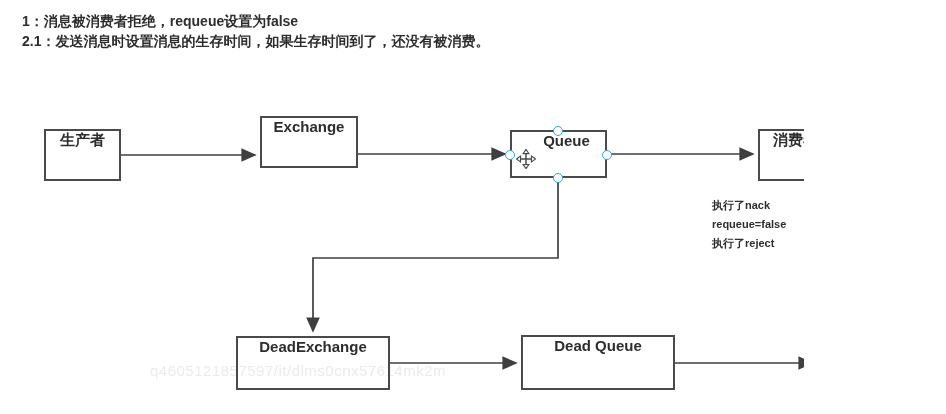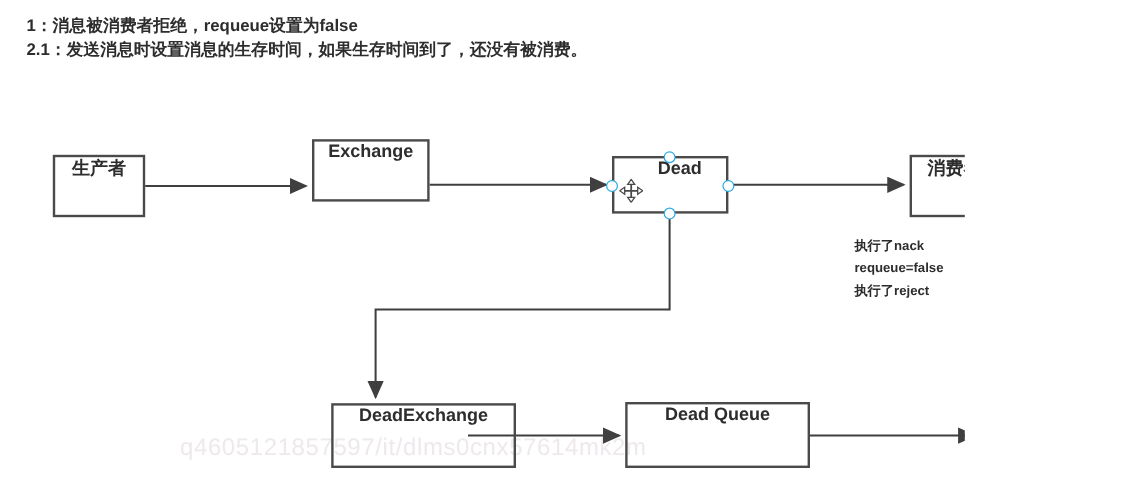--- a/index.html
+++ b/index.html
@@ -6,37 +6,37 @@
   .canvas{
     position:relative;width:804px;height:414px;overflow:hidden;
     background:var(--background,#fff);
     font-family:"Liberation Sans","DejaVu Sans",sans-serif;
     color:var(--text,#2d2d2d);
   }
   .notes{position:absolute;left:22px;top:12px;z-index:2;}
   .note-line{font-size:14px;font-weight:700;line-height:19.7px;white-space:nowrap;color:var(--text,#2d2d2d);}
   .watermark{
     position:absolute;left:150px;top:362px;z-index:0;
-    font-size:20px;letter-spacing:.5px;color:var(--watermark,#ede9ed);
+    font-size:15px;letter-spacing:.5px;color:var(--watermark,#ede9ed);
     white-space:nowrap;user-select:none;
   }
   .connectors{position:absolute;left:0;top:0;z-index:1;}
   .connector{stroke:var(--arrow,#3f3f3f);stroke-width:1.7;fill:none;}
   .arrowhead{fill:var(--arrow,#3f3f3f);}
   .node{
     position:absolute;box-sizing:border-box;z-index:2;
     border:2px solid var(--box-border,#4a4a4a);
     display:flex;align-items:flex-start;justify-content:center;
     font-size:15px;font-weight:700;background:transparent;
   }
   .node-producer{left:44px;top:129px;width:77px;height:52px;}
   .node-exchange{left:260px;top:116px;width:98px;height:52px;}
   .node-queue{left:510px;top:130px;width:97px;height:48px;padding-left:16px;}
   .node-consumer-top{left:758px;top:129px;width:75px;height:52px;}
-  .node-dead-exchange{left:236px;top:336px;width:154px;height:54px;margin-left:40px;}
+  .node-dead-exchange{left:236px;top:336px;width:154px;height:54px;}
   .node-dead-queue{left:521px;top:335px;width:154px;height:55px;}
   .node-consumer-bottom{left:817px;top:337px;width:76px;height:53px;}
   .handle{
     position:absolute;z-index:3;width:8px;height:8px;border-radius:50%;
     background:var(--handle-fill,#fff);
     border:1.5px solid var(--handle-stroke,#29a9e1);
     box-sizing:content-box;
   }
   .handle-top{left:553px;top:126px;}
   .handle-left{left:505px;top:150px;}
@@ -76,21 +76,21 @@
 
   <div class="node node-producer">
     <span>生产者</span>
   </div>
 
   <div class="node node-exchange">
     <span>Exchange</span>
   </div>
 
   <div class="node node-queue">
-    <span>Dead</span>
+    <span>Queue</span>
   </div>
 
   <div class="node node-consumer-top">
     <span>消费者</span>
   </div>
 
   <div class="node node-dead-exchange">
     <span>DeadExchange</span>
   </div>
 

